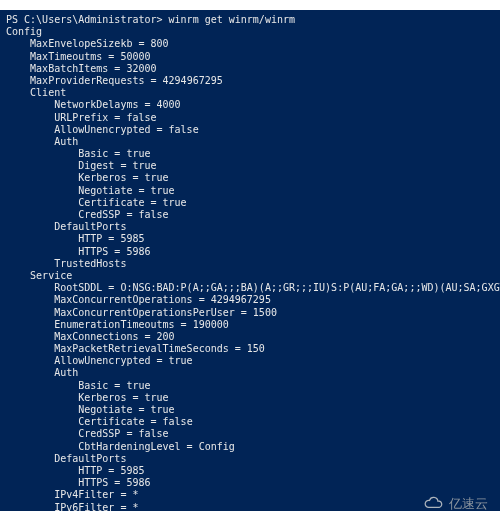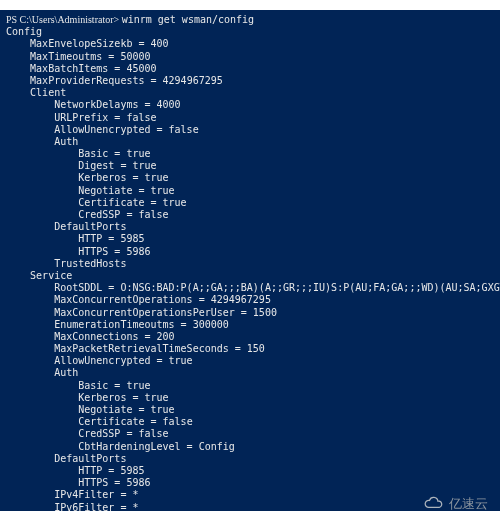--- a/index.html
+++ b/index.html
@@ -8,61 +8,61 @@
     background:#012456;
     color:#e8e8e8;
     font-family:Consolas,'Lucida Console',monospace;
     font-size:10px;
     line-height:1.22;
     padding:4px 6px;
     box-sizing:border-box;
     overflow:hidden;
     white-space:pre;
   }
-  .prompt{color:#e8e8e8;font-family:Liberation Serif, serif;}
+  .prompt{color:#e8e8e8;}
   .badge{
     position:absolute;
     right:12px;bottom:8px;
     display:flex;align-items:center;gap:4px;
     color:#9aa0a6;font-family:sans-serif;font-size:13px;
     opacity:.9;
   }
   .badge svg{width:22px;height:14px;}
   .wrap{position:relative;width:500px;height:511px;}
 </style>
 </head>
 <body>
 
 <div class="wrap">
-<pre class="terminal"><span class="prompt">PS C:\Users\Administrator&gt; </span><span>winrm get wsman/config</span>
+<pre class="terminal"><span class="prompt">PS C:\Users\Administrator&gt; </span><span>winrm get winrm/winrm</span>
 <span>Config</span>
-    MaxEnvelopeSizekb = <span>400</span>
+    MaxEnvelopeSizekb = <span>800</span>
     MaxTimeoutms = <span>50000</span>
-    MaxBatchItems = <span>45000</span>
+    MaxBatchItems = <span>32000</span>
     MaxProviderRequests = <span>4294967295</span>
     Client
         NetworkDelayms = <span>4000</span>
         URLPrefix = <span>false</span>
         AllowUnencrypted = <span>false</span>
         Auth
             Basic = <span>true</span>
             Digest = <span>true</span>
             Kerberos = <span>true</span>
             Negotiate = <span>true</span>
             Certificate = <span>true</span>
             CredSSP = <span>false</span>
         DefaultPorts
             HTTP = <span>5985</span>
             HTTPS = <span>5986</span>
         TrustedHosts<span></span>
     Service
         RootSDDL = <span>O:NSG:BAD:P(A;;GA;;;BA)(A;;GR;;;IU)S:P(AU;FA;GA;;;WD)(AU;SA;GXGW;;;WD)</span>
         MaxConcurrentOperations = <span>4294967295</span>
         MaxConcurrentOperationsPerUser = <span>1500</span>
-        EnumerationTimeoutms = <span>300000</span>
+        EnumerationTimeoutms = <span>190000</span>
         MaxConnections = <span>200</span>
         MaxPacketRetrievalTimeSeconds = <span>150</span>
         AllowUnencrypted = <span>true</span>
         Auth
             Basic = <span>true</span>
             Kerberos = <span>true</span>
             Negotiate = <span>true</span>
             Certificate = <span>false</span>
             CredSSP = <span>false</span>
             CbtHardeningLevel = <span>Config</span>

